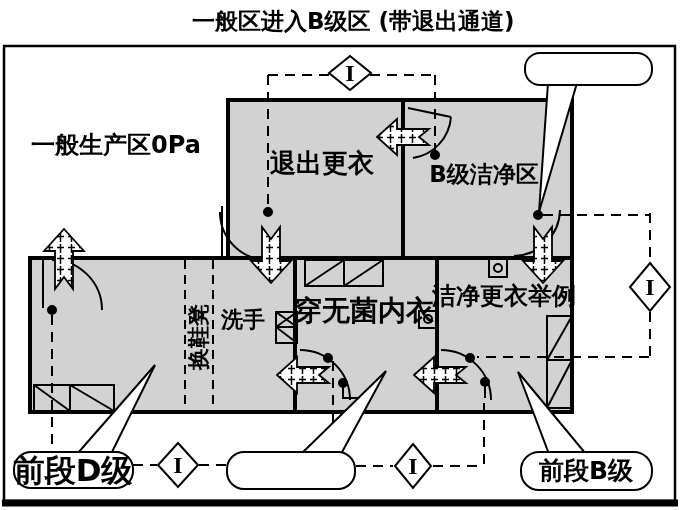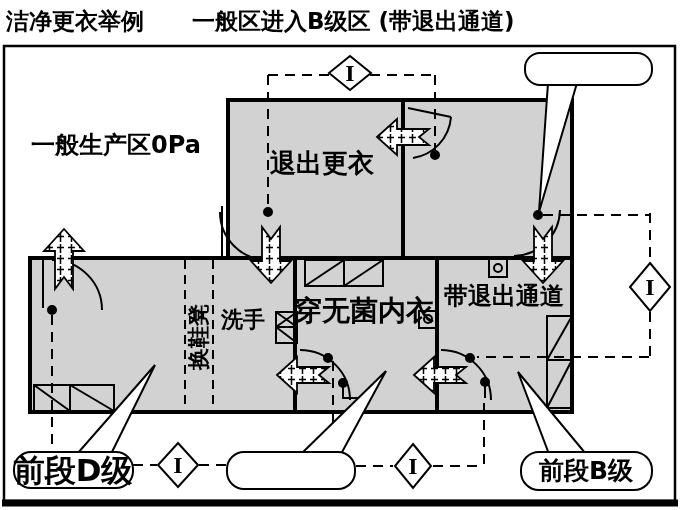--- a/index.html
+++ b/index.html
@@ -144,29 +144,29 @@
       <polygon points="77,454 111,454 155,365"></polygon>
       <polygon points="301,454 341,454 386,371"></polygon>
       <polygon points="549,454 586,454 518,372"></polygon>
       <rect x="525" y="53" width="127" height="32" rx="15"></rect>
       <rect x="14" y="452" width="119" height="36" rx="17"></rect>
       <rect x="227" y="452" width="128" height="37" rx="17"></rect>
       <rect x="521" y="452" width="131" height="38" rx="18"></rect>
     </g>
   </svg>
 
-  <div class="title" style="left:6px;">洁净更衣举例</div>
   <div class="title" style="left:192px;">一般区进入B级区 (带退出通道)</div>
 
   <div class="lbl" style="left:116px;top:146px;font-size:24px;text-align:right;">一般生产区0Pa</div>
   <div class="lbl" style="left:322px;top:164px;font-size:26px;">退出更衣</div>
+  <div class="lbl" style="left:484px;top:175px;font-size:23px;">B级洁净区</div>
   <div class="lbl vert" style="left:199px;top:337px;font-size:22px;">换鞋凳</div>
   <div class="lbl" style="left:243px;top:320px;font-size:22px;">洗手</div>
   <div class="lbl" style="left:364px;top:311px;font-size:28px;">穿无菌内衣</div>
-  <div class="lbl" style="left:504px;top:297px;font-size:24px;">带退出通道</div>
+  <div class="lbl" style="left:504px;top:297px;font-size:24px;">洁净更衣举例</div>
 
   <div class="lbl" style="left:73px;top:470px;font-size:31px;">前段D级</div>
   <div class="lbl" style="left:586px;top:471px;font-size:25px;">前段B级</div>
 
   <div class="ilet" style="left:350px;top:73px;">I</div>
   <div class="ilet" style="left:650px;top:287px;">I</div>
   <div class="ilet" style="left:178px;top:465px;">I</div>
   <div class="ilet" style="left:413px;top:466px;">I</div>
 
 </div>

